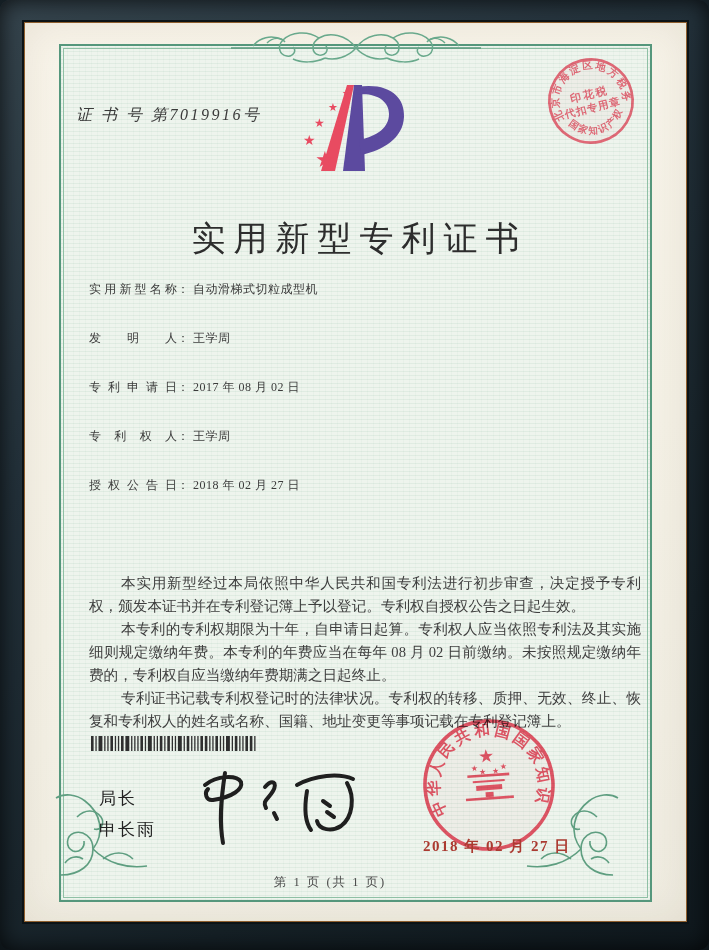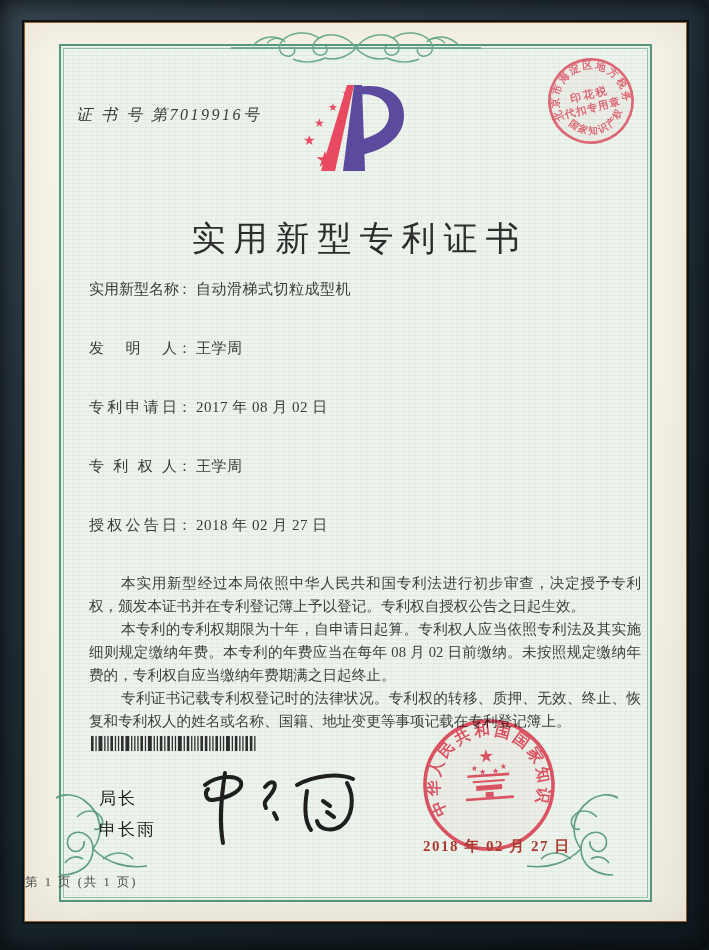--- a/index.html
+++ b/index.html
@@ -35,21 +35,21 @@
     position:absolute;left:51px;top:82px;z-index:4;
     font-size:16px;color:#3a3a3a;letter-spacing:2.5px;font-style:italic;
   }
   .logo{position:absolute;left:276px;top:58px;z-index:4;}
   .title{
     position:absolute;left:0;width:661px;top:168px;z-index:4;
     text-align:center;font-size:34px;font-weight:normal;color:#2d2d2d;
     letter-spacing:8px;text-indent:8px;margin-top:25px;
   }
   .fields{position:absolute;left:64px;top:255px;z-index:4;color:#3b3b3b;}
-  .frow{font-size:15px;line-height:22px;margin-bottom:37px;white-space:nowrap;}
+  .frow{font-size:12px;line-height:22px;margin-bottom:27px;white-space:nowrap;}
   .flabel{
     display:inline-block;width:88px;vertical-align:bottom;
     text-align:justify;text-align-last:justify;text-justify:inter-character;
   }
   .fcolon{display:inline-block;}
   .fvalue{margin-left:4px;letter-spacing:.5px;}
   .paras{position:absolute;left:64px;top:531px;width:552px;z-index:4;color:#3e3e3e;margin-top:18px;}
   .paras p{margin:0;font-size:14.6px;line-height:23px;text-indent:2.2em;
     text-align:justify;text-justify:inter-ideograph;}
   .barcode{position:absolute;left:66px;top:713px;z-index:4;}
@@ -58,21 +58,21 @@
   .signature{position:absolute;left:152px;top:736px;z-index:5;}
   .seal{position:absolute;left:389px;top:687px;z-index:6;mix-blend-mode:multiply;
     opacity:.95;transform:rotate(-4deg);}
   .seal-date{
     position:absolute;left:398px;top:814px;z-index:7;font-size:15px;font-weight:bold;
     color:#ab3a31;letter-spacing:1.5px;white-space:nowrap;
   }
   .tax-stamp{position:absolute;left:514px;top:26px;z-index:6;mix-blend-mode:multiply;
     opacity:.9;transform:rotate(-14deg);}
   .footer{
-    position:absolute;left:0;top:851px;width:610px;z-index:4;
+    position:absolute;left:0;top:851px;width:610px;z-index:4;text-align:center;
     font-size:12.5px;color:#4a4a4a;letter-spacing:2px;
   }
   svg text{font-family:"DejaVu Sans",sans-serif;}
   svg .cjk{font-family:"Liberation Serif","DejaVu Serif",serif;}
 </style>
 </head>
 <body>
 
 <div class="frame"></div>
 

